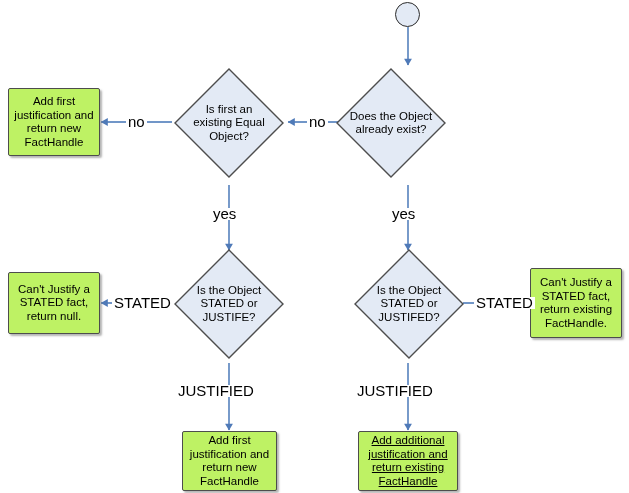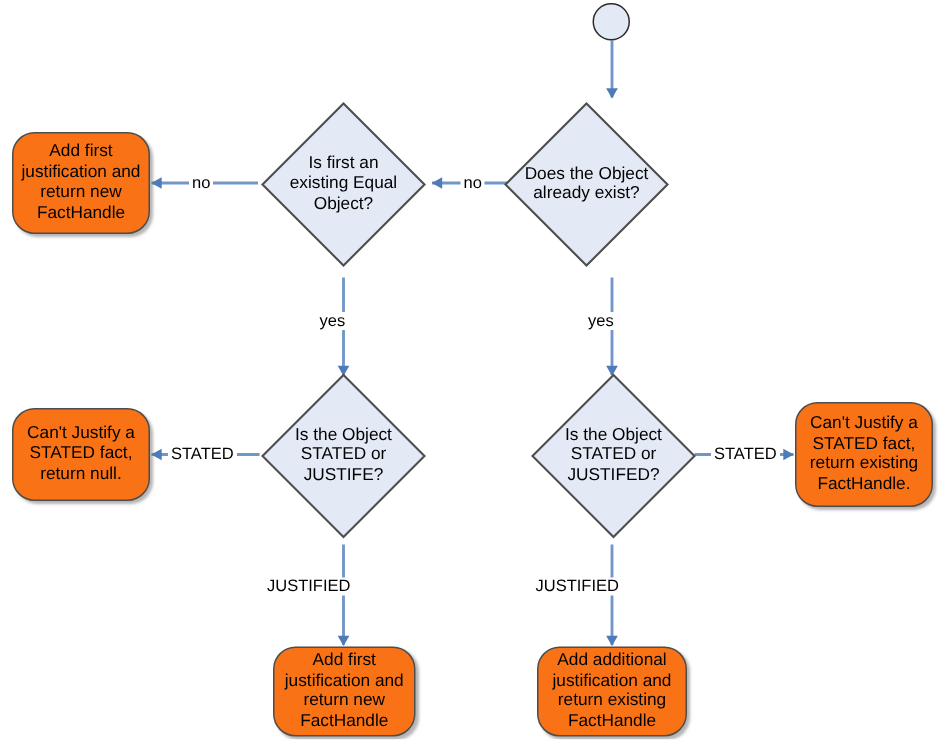--- a/index.html
+++ b/index.html
@@ -20,23 +20,23 @@
     left: 0;
     top: 0;
     width: 629px;
     height: 493px;
     pointer-events: none;
   }
   
   .node-box {
     position: absolute;
     box-sizing: border-box;
-    background: #f97316;
+    background: #bef264;
     border: 1.3px solid #4d4d4d;
-    border-radius: 15px;
+    border-radius: 2px;
     box-shadow: 2px 2px 2px rgba(120,120,120,0.55);
     display: flex;
     align-items: center;
     justify-content: center;
     text-align: center;
     color: #000000;
     font-size: 11.5px;
     line-height: 13.5px;
     padding: 2px 3px;
     white-space: pre-line;
@@ -70,21 +70,21 @@
     position: absolute;
     box-sizing: border-box;
     border-radius: 50%;
     background: #e3eaf5;
     border: 1.6px solid #2c2c2c;
   }
   
   .edge-label {
     position: absolute;
     color: #000000;
-    font-size: 11px;
+    font-size: 15px;
     line-height: 12px;
     background: #ffffff;
     padding: 0 2px;
     white-space: nowrap;
   }
 </style>
 </head>
 <body>
 
 <div id="canvas">
@@ -173,21 +173,21 @@
   <div class="node-box" style="left:530px; top:268px; width:92px; height:70px;">Can't Justify a
 STATED fact,
 return existing
 FactHandle.</div>
 
   <div class="node-box" style="left:182px; top:431px; width:95px; height:60px;">Add first
 justification and
 return new
 FactHandle</div>
 
-  <div class="node-box" style="left:358px; top:431px; width:100px; height:60px;">Add additional
+  <div class="node-box" style="left:358px; top:431px; width:100px; height:60px;text-decoration:underline;">Add additional
 justification and
 return existing
 FactHandle</div>
 
   <div class="edge-label" style="left:307px; top:116px;">no</div>
 
   <div class="edge-label" style="left:126px; top:116px;">no</div>
 
   <div class="edge-label" style="left:211px; top:208px;">yes</div>
 

